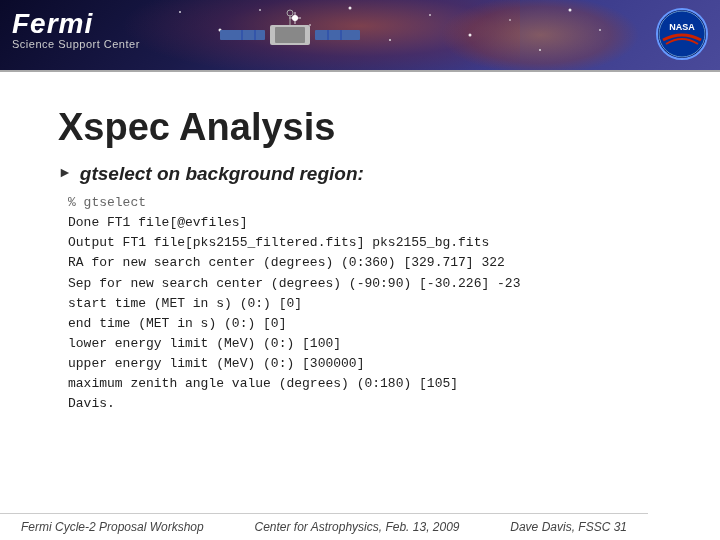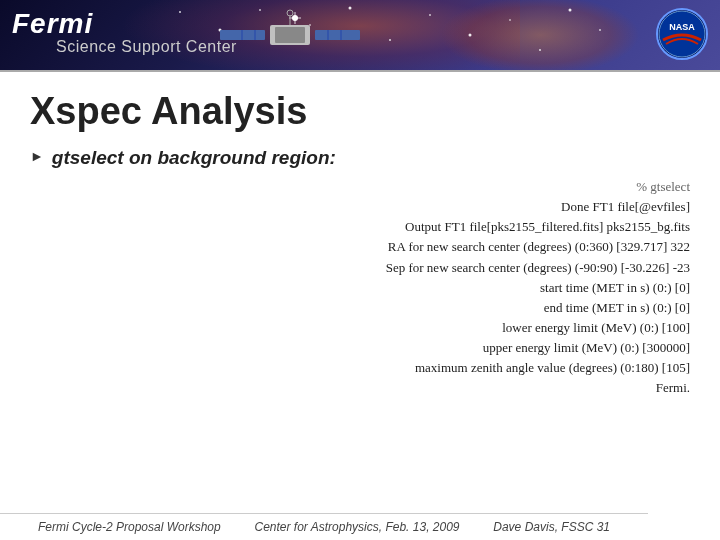--- a/index.html
+++ b/index.html
@@ -58,23 +58,22 @@
       font-size: 28px;
       font-weight: bold;
       font-style: italic;
       letter-spacing: 1px;
     }
 
     .ssc-label {
       position: absolute;
       top: 38px; left: 12px;
       color: #cccccc;
-      font-size: 16px;
+      font-size: 11px;
       letter-spacing: 0.5px;
-      margin-left: 44px;
     }
 
     
     .satellite-area {
       position: absolute;
       top: 5px;
       left: 200px;
       width: 180px;
       height: 60px;
     }
@@ -95,22 +94,23 @@
 
     
     .divider {
       width: 100%;
       height: 2px;
       background: #aaaaaa;
     }
 
     
     .main-content {
-      padding: 18px 30px 12px 30px;
+      padding: 34px 30px 12px 30px;
       background: #ffffff;
+      margin-left: 28px;
     }
 
     
     .page-title {
       font-size: 38px;
       font-weight: bold;
       color: #222222;
       margin-bottom: 14px;
       font-family: Arial, Helvetica, sans-serif;
     }
@@ -132,45 +132,44 @@
 
     .bullet-text {
       font-size: 19px;
       font-style: italic;
       font-weight: bold;
       color: #222222;
     }
 
     
     .code-block {
-      font-family: Liberation Serif, serif;
+      font-family: Liberation Mono, monospace;
       font-size: 13px;
       color: #222222;
       line-height: 1.55;
       margin-top: 8px;
       padding-left: 10px;
-      text-align: right;
     }
 
     .code-line {
       display: block;
       white-space: pre;
     }
 
     .code-comment {
       color: #666666;
     }
 
     
     .footer {
       position: absolute;
       bottom: 0;
       left: 0;
       width: 648px;
-      padding: 6px 38px;
+      padding: 6px 21px;
       display: flex;
       justify-content: space-between;
       align-items: center;
       border-top: 1px solid #cccccc;
       background: #ffffff;
     }
 
     .footer-text {
       font-size: 12px;
       color: #444444;
@@ -252,21 +251,21 @@
     <span class="code-line code-comment">% gtselect</span>
     <span class="code-line">Done FT1 file[@evfiles]</span>
     <span class="code-line">Output FT1 file[pks2155_filtered.fits] pks2155_bg.fits</span>
     <span class="code-line">RA for new search center (degrees) (0:360) [329.717] 322</span>
     <span class="code-line">Sep for new search center (degrees) (-90:90) [-30.226] -23</span>
     <span class="code-line">start time (MET in s) (0:) [0]</span>
     <span class="code-line">end time (MET in s) (0:) [0]</span>
     <span class="code-line">lower energy limit (MeV) (0:) [100]</span>
     <span class="code-line">upper energy limit (MeV) (0:) [300000]</span>
     <span class="code-line">maximum zenith angle value (degrees) (0:180) [105]</span>
-    <span class="code-line">Fermi.</span>
+    <span class="code-line">Davis.</span>
   </div>
 </div>
 
 <div class="footer">
   <span class="footer-text">Fermi Cycle-2 Proposal Workshop</span>
   <span class="footer-text">Center for Astrophysics,  Feb. 13, 2009</span>
   <span class="footer-text">Dave Davis, FSSC 31</span>
 </div>
 
 </body></html>

